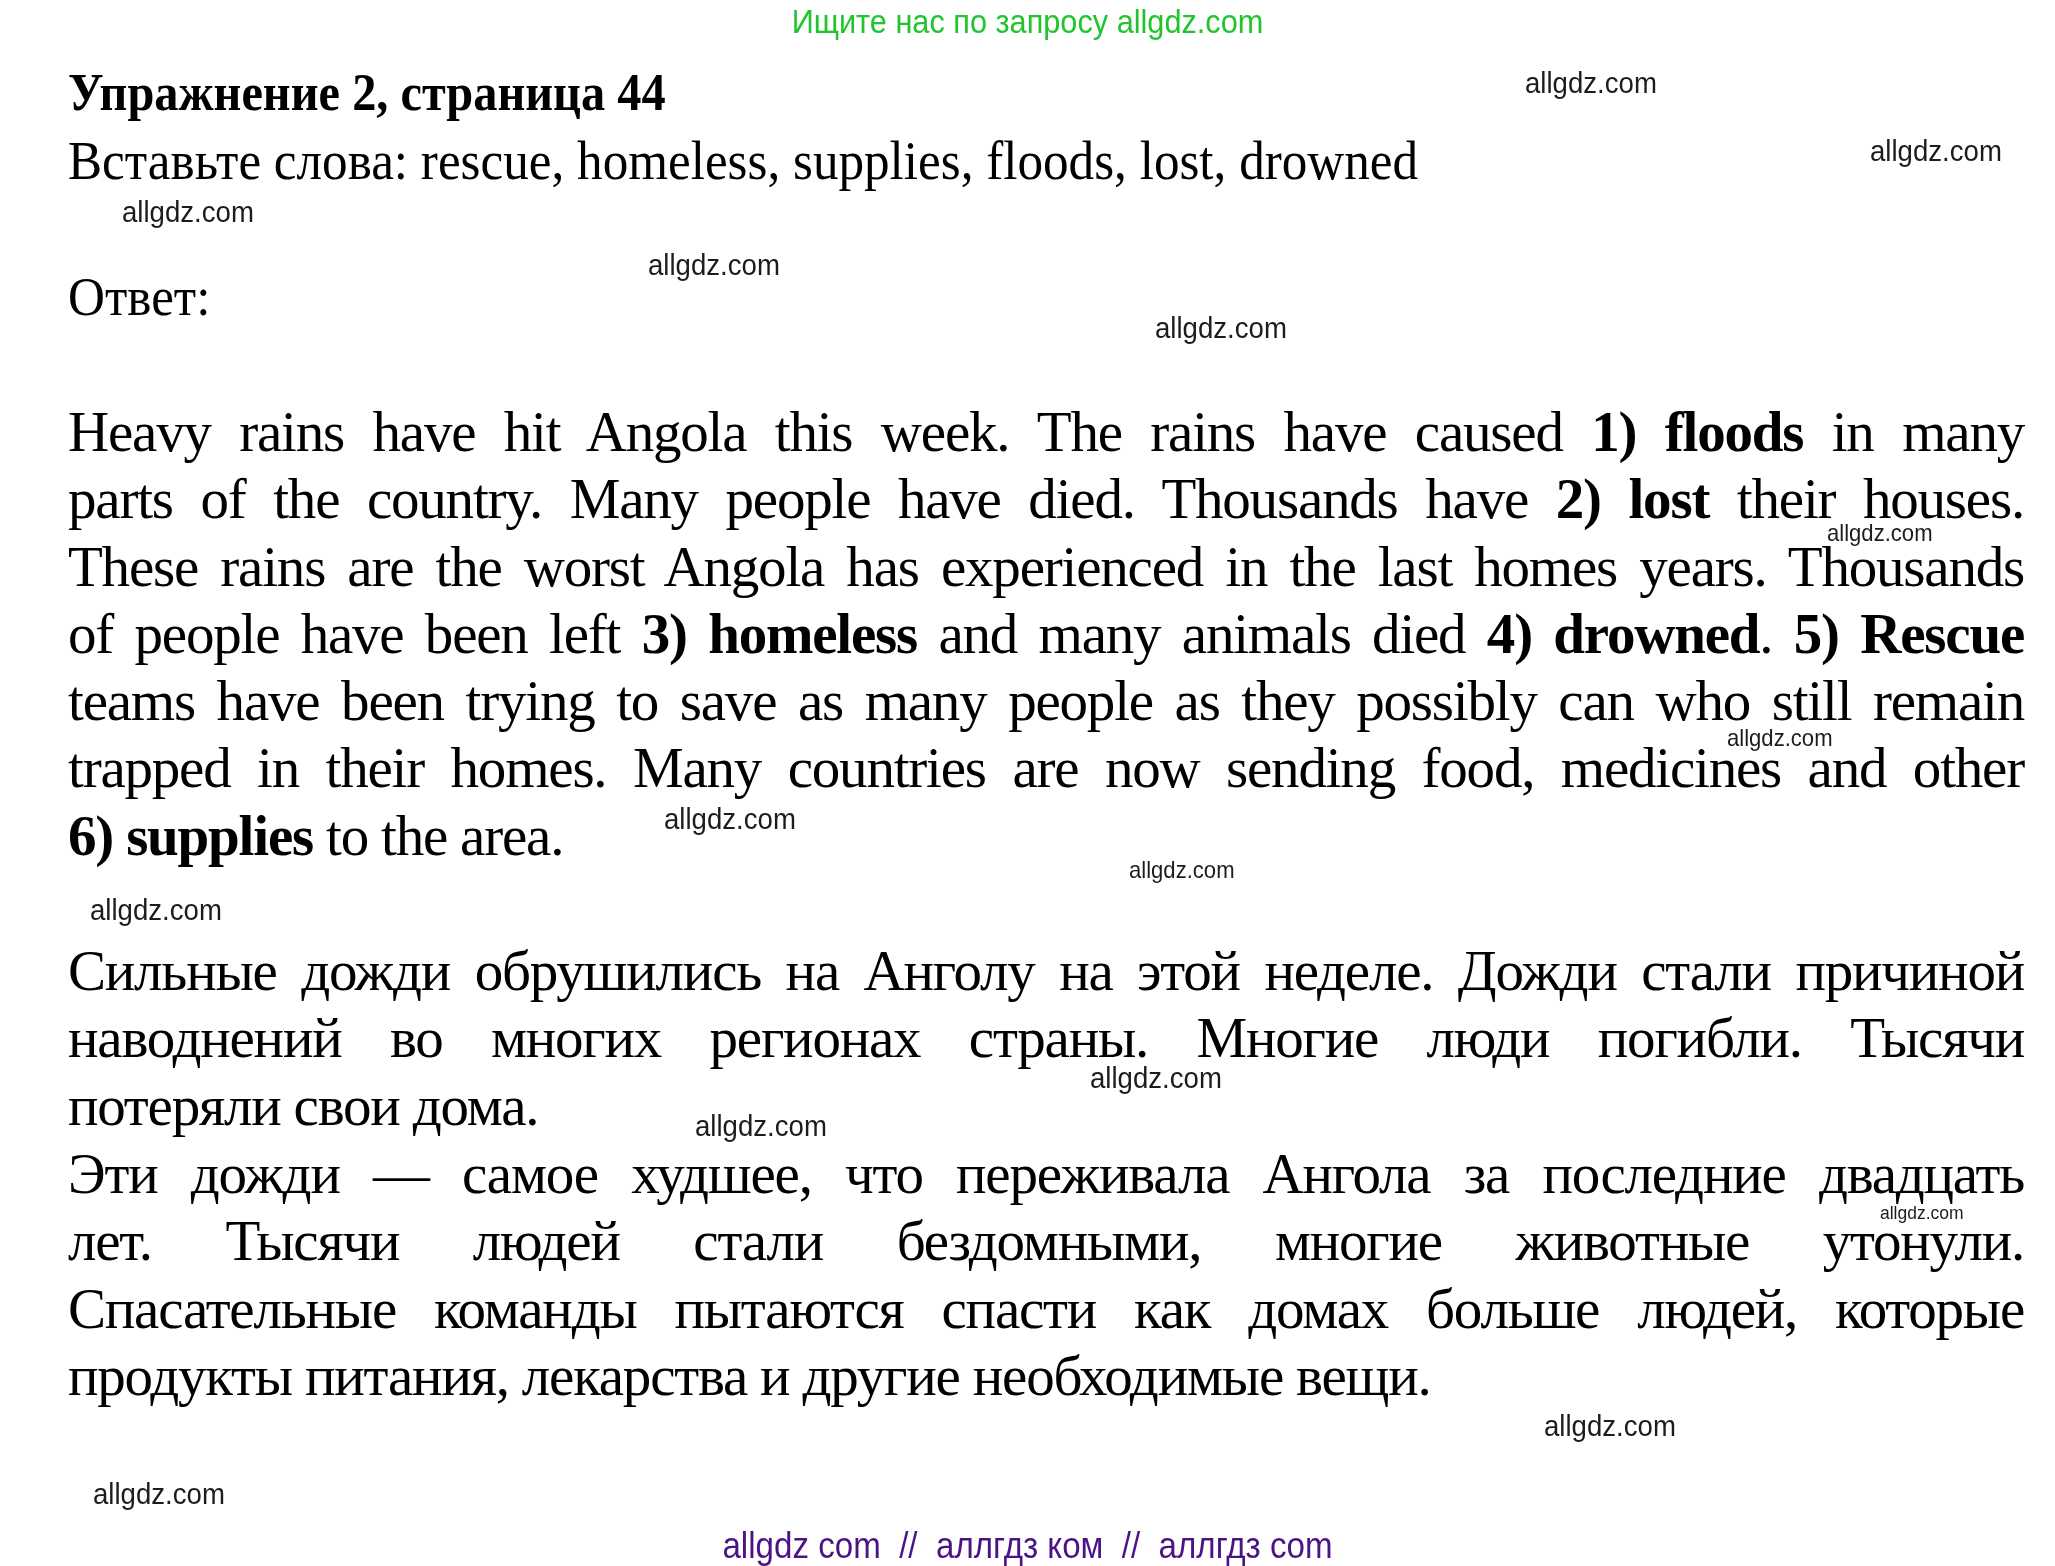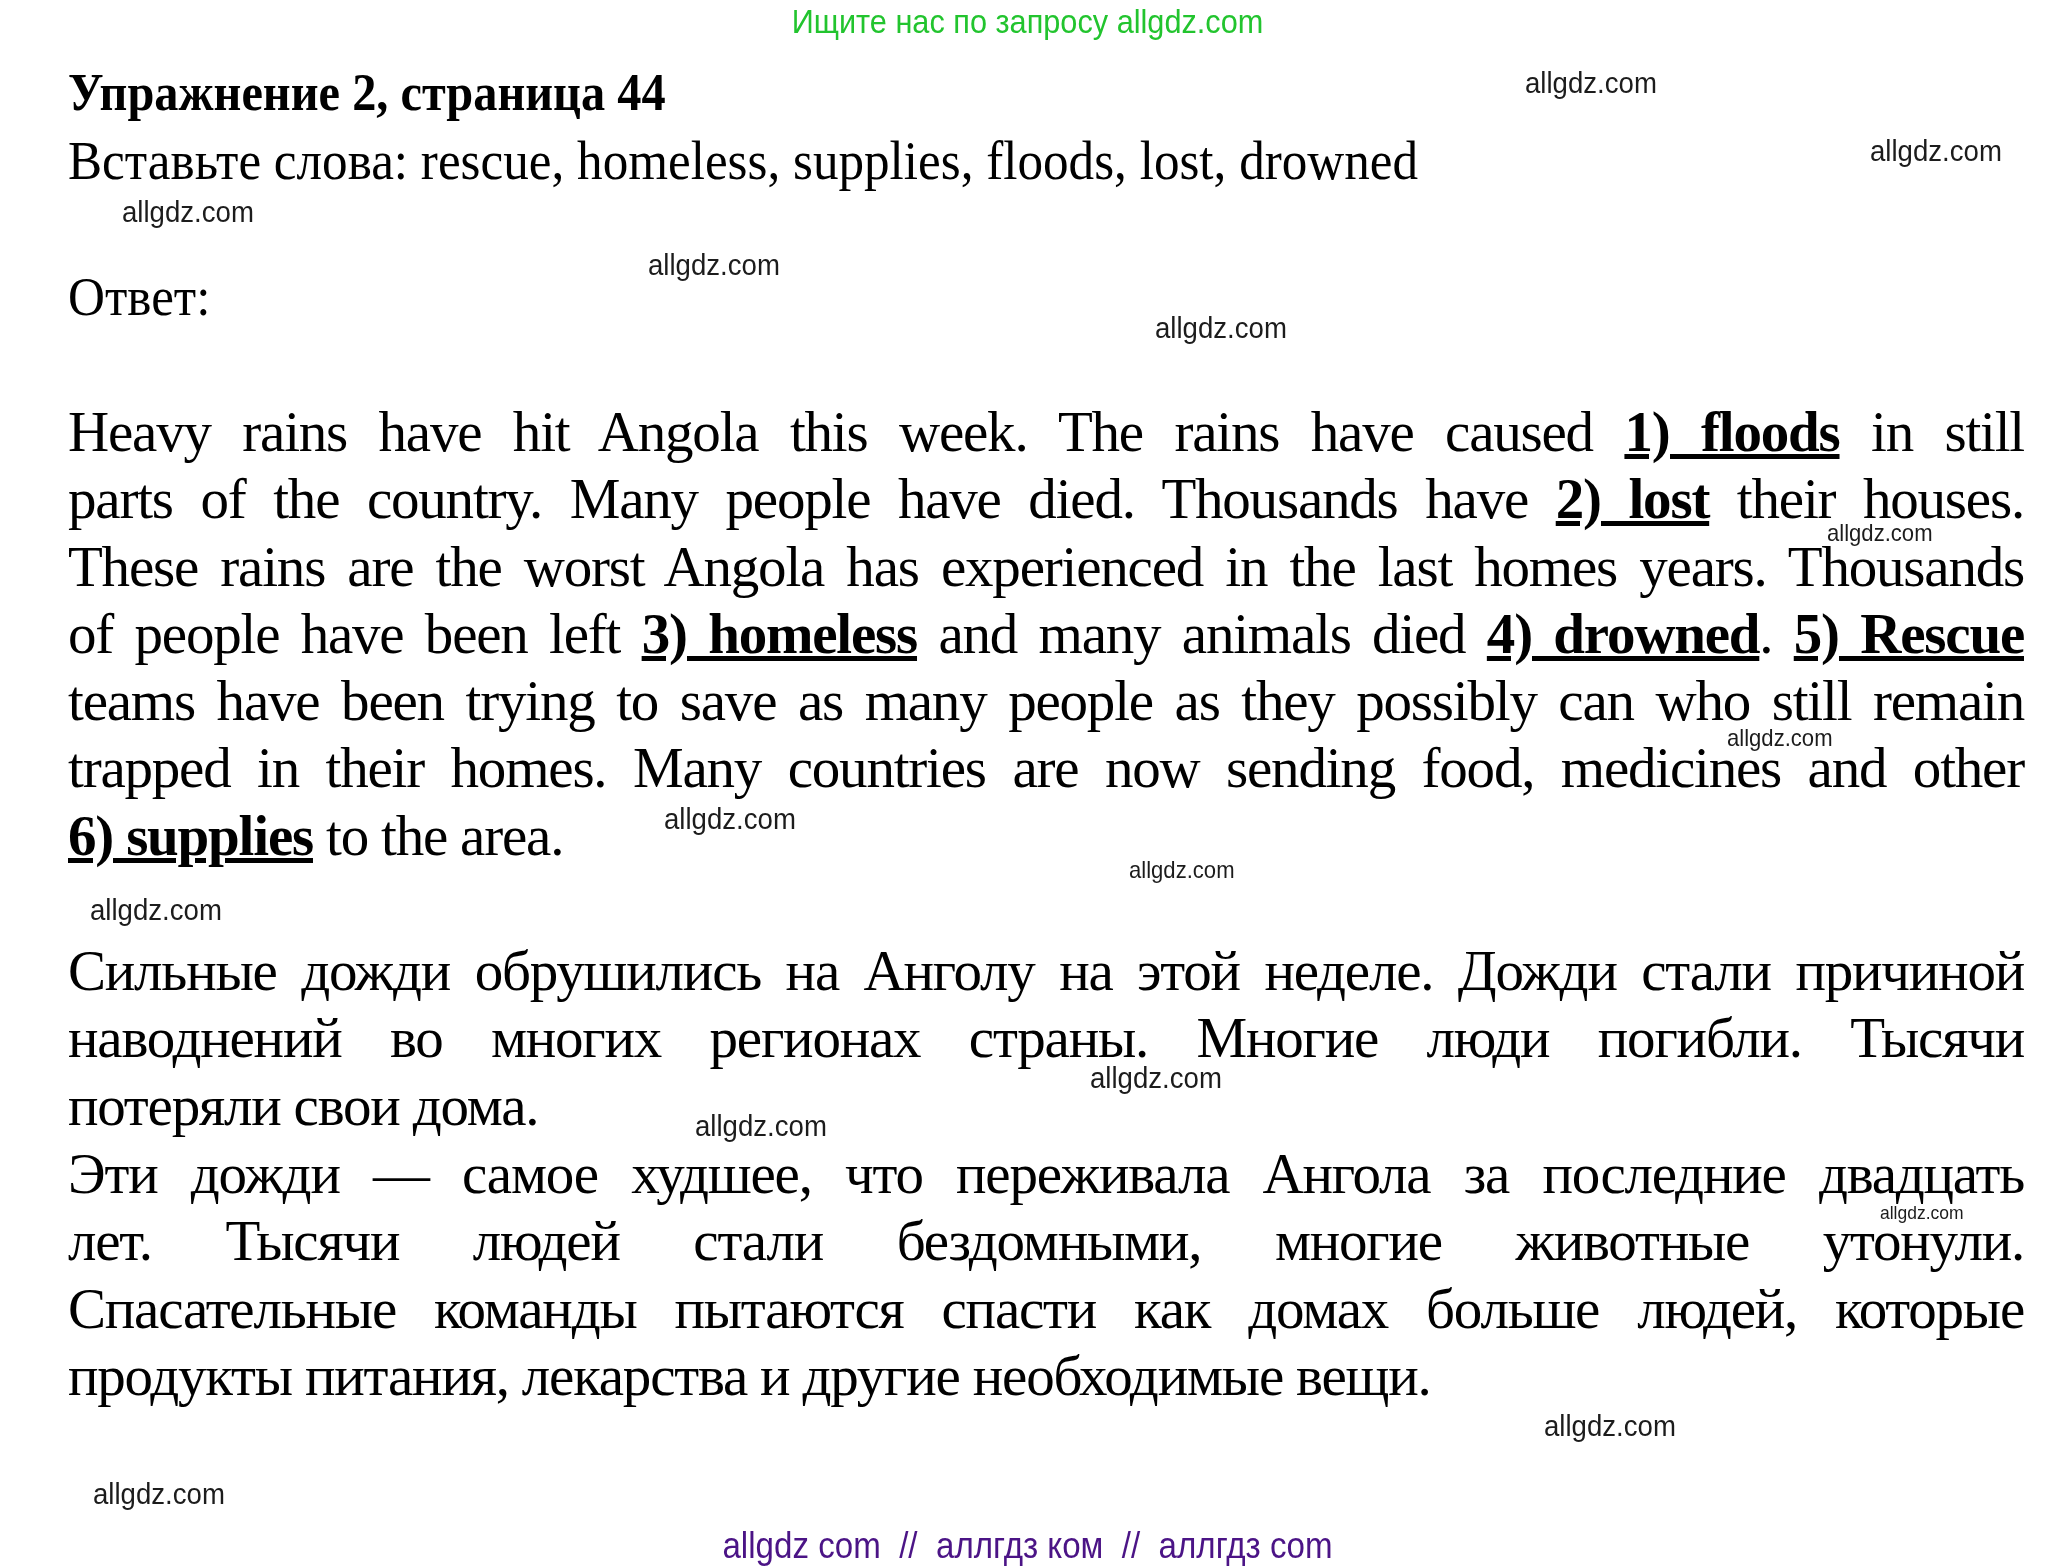--- a/index.html
+++ b/index.html
@@ -25,21 +25,21 @@
   .answer-label {
     position: absolute; left: 68px; top: 264px; font-size: 55px; color: #000;
     line-height: 66px; white-space: nowrap; transform-origin: left top;
     transform: scaleX(0.93);
   }
   .para {
     position: absolute; left: 68px; width: 1956px; color: #000;
     font-size: 57px; line-height: 67.3px; text-align: justify;
     text-align-last: left; letter-spacing: -1.2px; word-spacing: 0px;
   }
-  .para b { font-weight: bold; text-decoration: underline; }
+  .para b { font-weight: bold; }
   .para-en { top: 398px; }
   .para-ru1 { top: 937px; }
   .para-ru2 { top: 1140px; }
   .para .line { display: block; text-align: justify; text-align-last: justify; white-space: nowrap; }
   .para .line.last { text-align-last: left; }
 
   .wm {
     position: absolute; color: #1c1c1c; white-space: nowrap;
     font-size: 30px; line-height: 34px; transform-origin: left top; transform: scaleX(0.92);
   }
@@ -55,21 +55,21 @@
 </head>
 <body>
 
 <div class="top-banner sans" style="color: rgb(34, 196, 46);">Ищите нас по запросу allgdz.com</div>
 
 <div class="title serif">Упражнение 2, страница 44</div>
 <div class="subtitle serif">Вставьте слова: rescue, homeless, supplies, floods, lost, drowned</div>
 <div class="answer-label serif">Ответ:</div>
 
 <div class="para para-en serif" id="en-text">
-    <span class="line"><span>Heavy rains have hit Angola this week. The rains have caused </span><b>1) floods</b><span> in still</span></span>
+    <span class="line"><span>Heavy rains have hit Angola this week. The rains have caused </span><b>1) floods</b><span> in many</span></span>
     <span class="line"><span>parts of the country. Many people have died. Thousands have </span><b>2) lost</b><span> their houses.</span></span>
     <span class="line"><span>These rains are the worst Angola has experienced in the last homes years. Thousands</span></span>
     <span class="line"><span>of people have been left </span><b>3) homeless</b><span> and many animals died </span><b>4) drowned</b><span>. </span><b>5) Rescue</b></span>
     <span class="line"><span>teams have been trying to save as many people as they possibly can who still remain</span></span>
     <span class="line"><span>trapped in their homes. Many countries are now sending food, medicines and other</span></span>
     <span class="line last"><b>6) supplies</b><span> to the area.</span></span>
   </div>
 <div class="para para-ru1 serif" id="ru1-text">
     <span class="line">Сильные дожди обрушились на Анголу на этой неделе. Дожди стали причиной</span>
     <span class="line">наводнений во многих регионах страны. Многие люди погибли. Тысячи</span>

